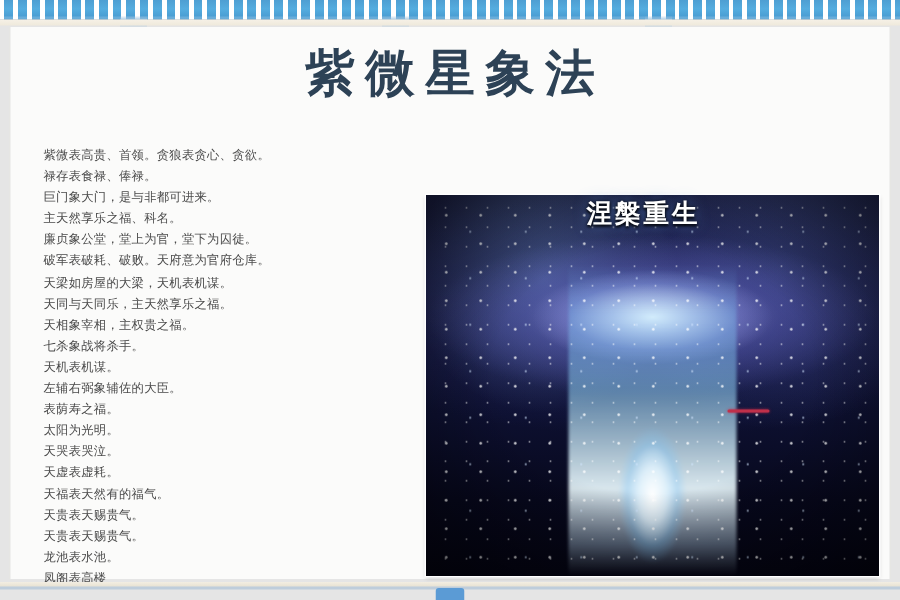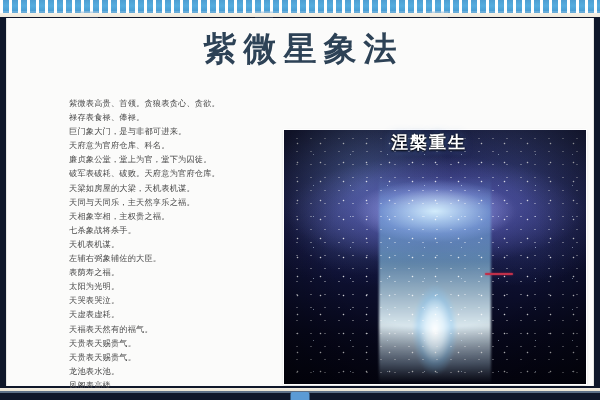--- a/index.html
+++ b/index.html
@@ -12,21 +12,21 @@
     overflow: hidden;
     background: #f7f7f6;
     font-family: "DejaVu Sans", "Liberation Sans", sans-serif;
     position: relative;
   }
 
   
   #page {
     position: absolute;
     inset: 0;
-    background: #0f172a;
+    background: #e5e5e5;
     overflow: hidden;
   }
 
   
   .ornament-bar {
     position: absolute;
     left: 0;
     right: 0;
     height: 13px;
     background:
@@ -103,21 +103,20 @@
     left: 22px;
     width: 240px;
   }
   .verse-line {
     font-family: "DejaVu Sans", "Liberation Sans", sans-serif;
     font-size: 8.2px;
     line-height: 14.1px;
     color: #4a4a4a;
     white-space: nowrap;
     letter-spacing: .2px;
-    margin-left: 40px;
   }
 
   
   .figure {
     position: absolute;
     left: 277px;
     top: 112px;
     width: 302px;
     height: 254px;
     overflow: hidden;
@@ -262,21 +261,21 @@
   <div class="ornament-underline"></div>
 
   <div class="canvas">
 
     <div class="doc-title">紫微星象法</div>
 
     <div class="verse-column">
       <div class="verse-line">紫微表高贵、首领。贪狼表贪心、贪欲。</div>
       <div class="verse-line">禄存表食禄、俸禄。</div>
       <div class="verse-line">巨门象大门，是与非都可进来。</div>
-      <div class="verse-line">天府意为官府仓库、科名。</div>
+      <div class="verse-line">主天然享乐之福、科名。</div>
       <div class="verse-line">廉贞象公堂，堂上为官，堂下为囚徒。</div>
       <div class="verse-line">破军表破耗、破败。天府意为官府仓库。</div>
       <div class="verse-line">天梁如房屋的大梁，天机表机谋。</div>
       <div class="verse-line">天同与天同乐，主天然享乐之福。</div>
       <div class="verse-line">天相象宰相，主权贵之福。</div>
       <div class="verse-line">七杀象战将杀手。</div>
       <div class="verse-line">天机表机谋。</div>
       <div class="verse-line">左辅右弼象辅佐的大臣。</div>
       <div class="verse-line">表荫寿之福。</div>
       <div class="verse-line">太阳为光明。</div>

